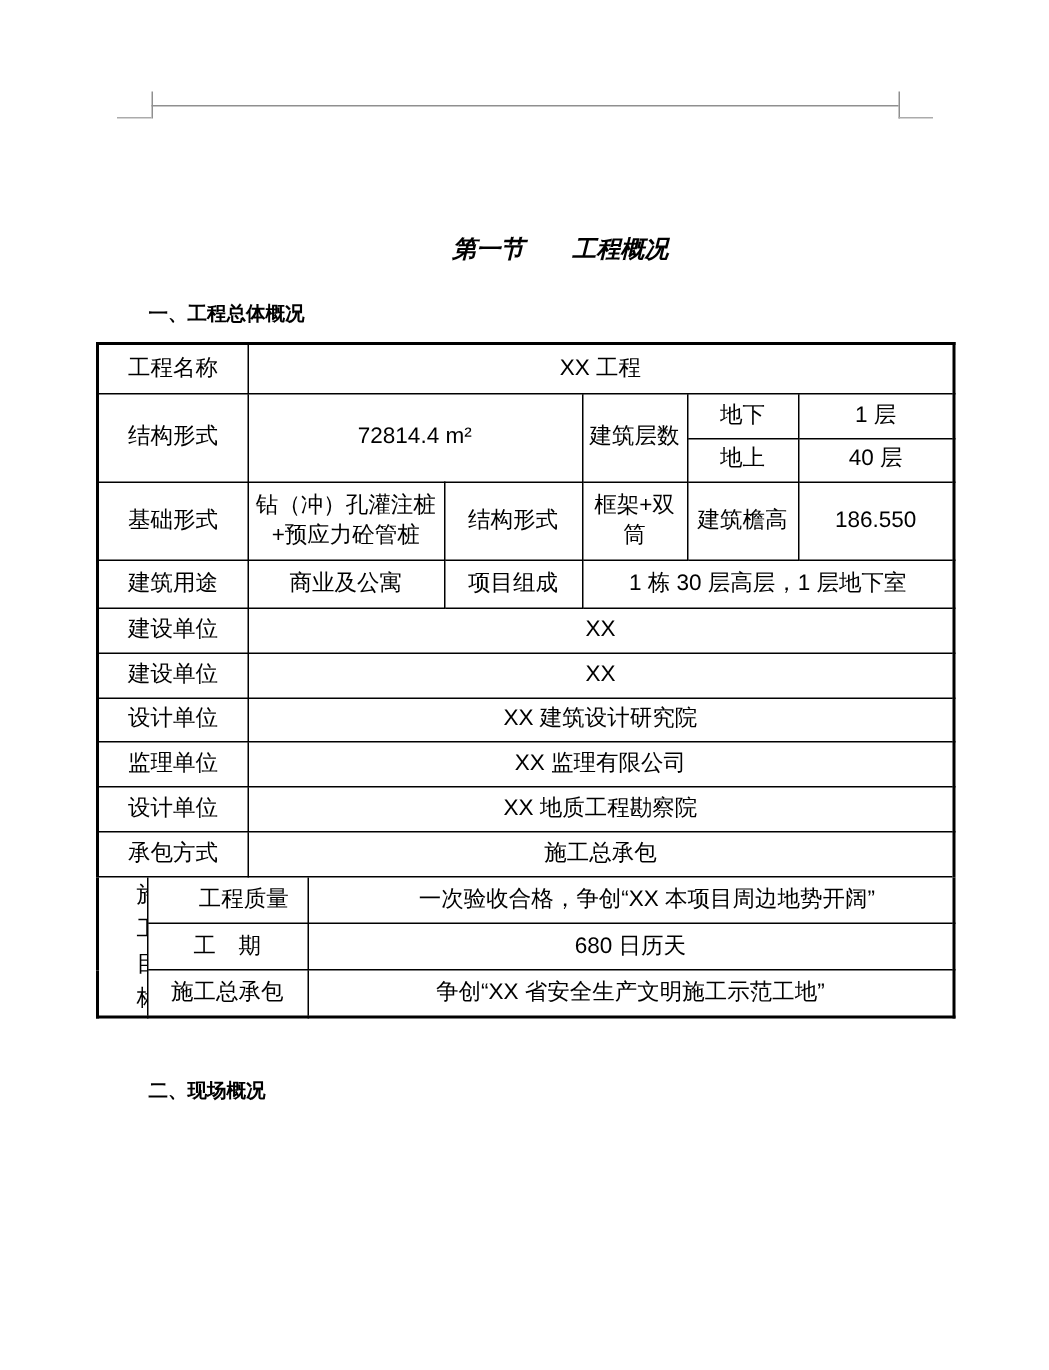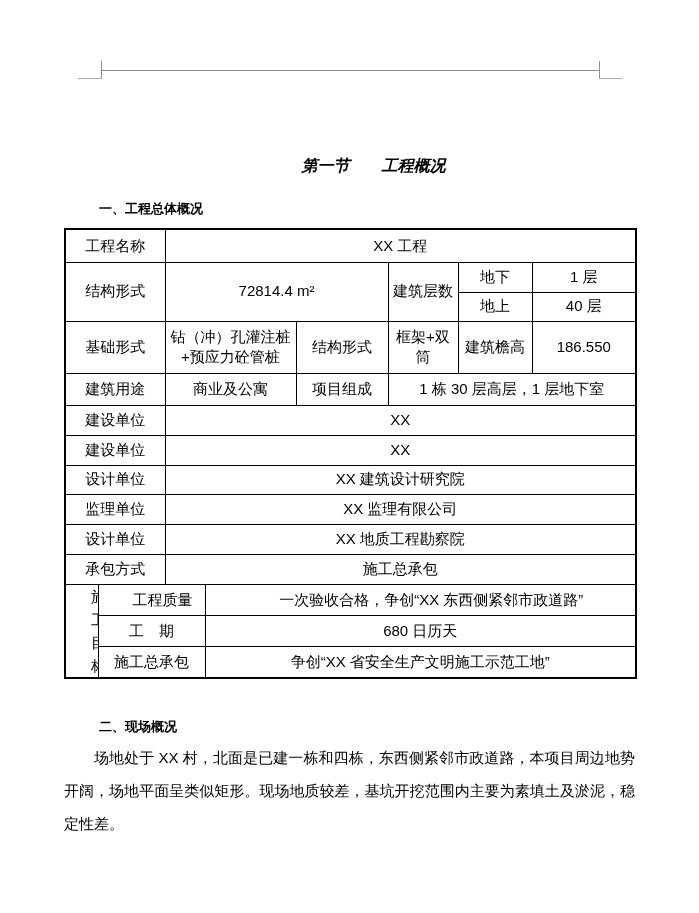--- a/index.html
+++ b/index.html
@@ -144,32 +144,31 @@
     <table class="t2">
       <colgroup>
         <col style="width:33px">
           <col style="width:107px">
           <col style="width:431px">
       </colgroup>
       <tbody>
           <tr class="rh31">
         <td rowspan="3" class="vert">施工目标</td>
         <td>工程质量</td>
-        <td>一次验收合格，争创“XX 东西侧紧邻市政道路”</td>
+        <td>一次验收合格，争创“XX 本项目周边地势开阔”</td>
       </tr>
       <tr class="rh31">
         <td>工　期</td>
         <td>680 日历天</td>
       </tr>
       <tr class="rh31">
         <td>施工总承包</td>
         <td>争创“XX 省安全生产文明施工示范工地”</td>
       </tr>
     </tbody>
       </table>
   </div>
 
   <div class="subhead sub2">二、现场概况</div>
 
-  <p class="paragraph">场地处于 XX 村，北面是已建一栋和四栋，东西侧紧邻市政道路，本项目周边地势开阔，场地平面呈类似矩形。现场地质较差，基坑开挖范围内主要为素填土及淤泥，稳定性差。</p>
 
 
 </div>
 
 </body></html>

